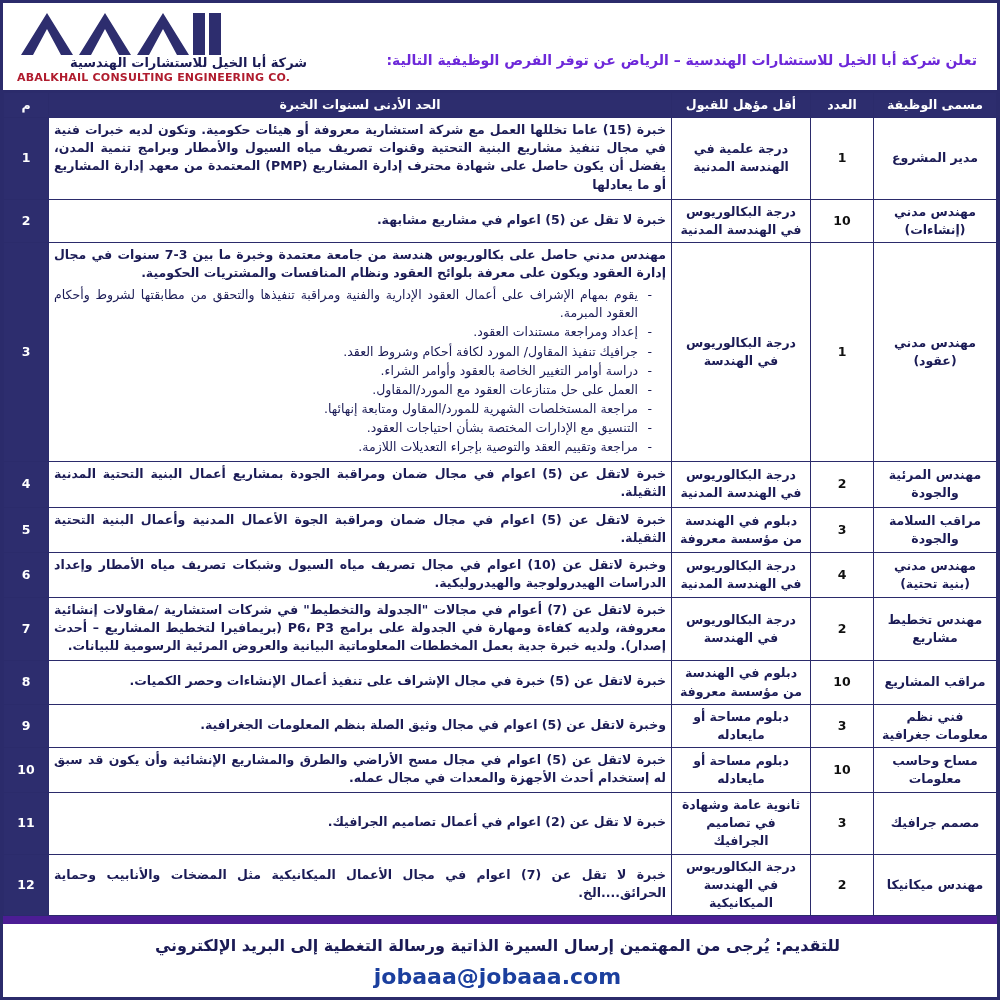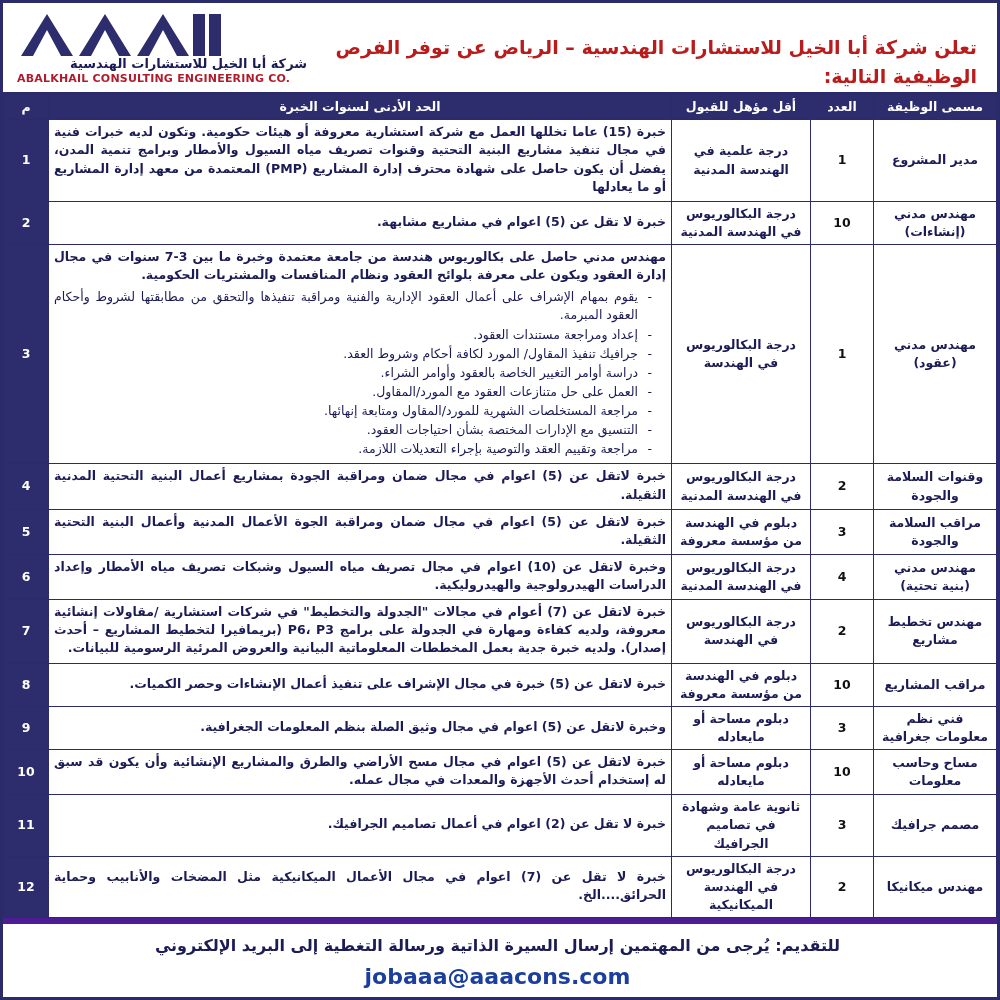--- a/index.html
+++ b/index.html
@@ -32,23 +32,23 @@
     align-items: center;
     padding: 8px 14px 6px 14px;
     gap: 10px;
     border-bottom: 2px solid #2b2b6b;
     min-height: 86px;
     box-sizing: border-box;
   }
   .headline {
     flex: 1;
     text-align: right;
-    font-size: 19px;
-    font-weight: bold;
-    color: #b91c1c;
+    font-size: 14px;
+    font-weight: bold;
+    color: #6d28d9;
     line-height: 1.5;
     padding-top: 26px;
     padding-right: 6px;
   }
   .logo-block {
     width: 290px;
     text-align: left;
     direction: ltr;
     flex: 0 0 auto;
   }
@@ -154,21 +154,21 @@
     position: absolute;
     right: -12px;
     top: 0;
   }
   .lead {
     display: block;
     margin-bottom: 2px;
   }
   
   .footer {
-    border-top: 6px solid #4c1d95;
+    border-top: 8px solid #4c1d95;
     text-align: center;
     padding: 10px 5px 8px 0;
   }
   .footer-line {
     font-size: 16px;
     font-weight: bold;
     color: #1b1b55;
     line-height: 1.5;
   }
   .footer-mail {
@@ -250,21 +250,21 @@
                 <li>دراسة أوامر التغيير الخاصة بالعقود وأوامر الشراء.</li>
                 <li>العمل على حل متنازعات العقود مع المورد/المقاول.</li>
                 <li>مراجعة المستخلصات الشهرية للمورد/المقاول ومتابعة إنهائها.</li>
                 <li>التنسيق مع الإدارات المختصة بشأن احتياجات العقود.</li>
                 <li>مراجعة وتقييم العقد والتوصية بإجراء التعديلات اللازمة.</li>
               </ul>
             </td>
             <td class="c-no">3</td>
           </tr>
           <tr>
-            <td class="c-title">وقنوات السلامة والجودة</td>
+            <td class="c-title">مهندس المرئية والجودة</td>
             <td class="c-count">2</td>
             <td class="c-qual">درجة البكالوريوس في الهندسة المدنية</td>
             <td class="c-exp justify">
               <span class="lead">خبرة لاتقل عن (5) اعوام في مجال ضمان ومراقبة الجودة بمشاريع أعمال البنية التحتية المدنية الثقيلة.</span>
             </td>
             <td class="c-no">4</td>
           </tr>
           <tr>
             <td class="c-title">مراقب السلامة والجودة</td>
             <td class="c-count">3</td>
@@ -336,16 +336,16 @@
               <span class="lead">خبرة لا تقل عن (7) اعوام في مجال الأعمال الميكانيكية مثل المضخات والأنابيب وحماية الحرائق....الخ.</span>
             </td>
             <td class="c-no">12</td>
           </tr>
         </tbody>
     </table>
   </div>
 
   <div class="footer">
     <div class="footer-line">للتقديم: يُرجى من المهتمين إرسال السيرة الذاتية ورسالة التغطية إلى البريد الإلكتروني</div>
-    <div class="footer-mail">jobaaa@aaacons.com</div>
+    <div class="footer-mail">jobaaa@jobaaa.com</div>
   </div>
 
 </div>
 
 </body></html>

